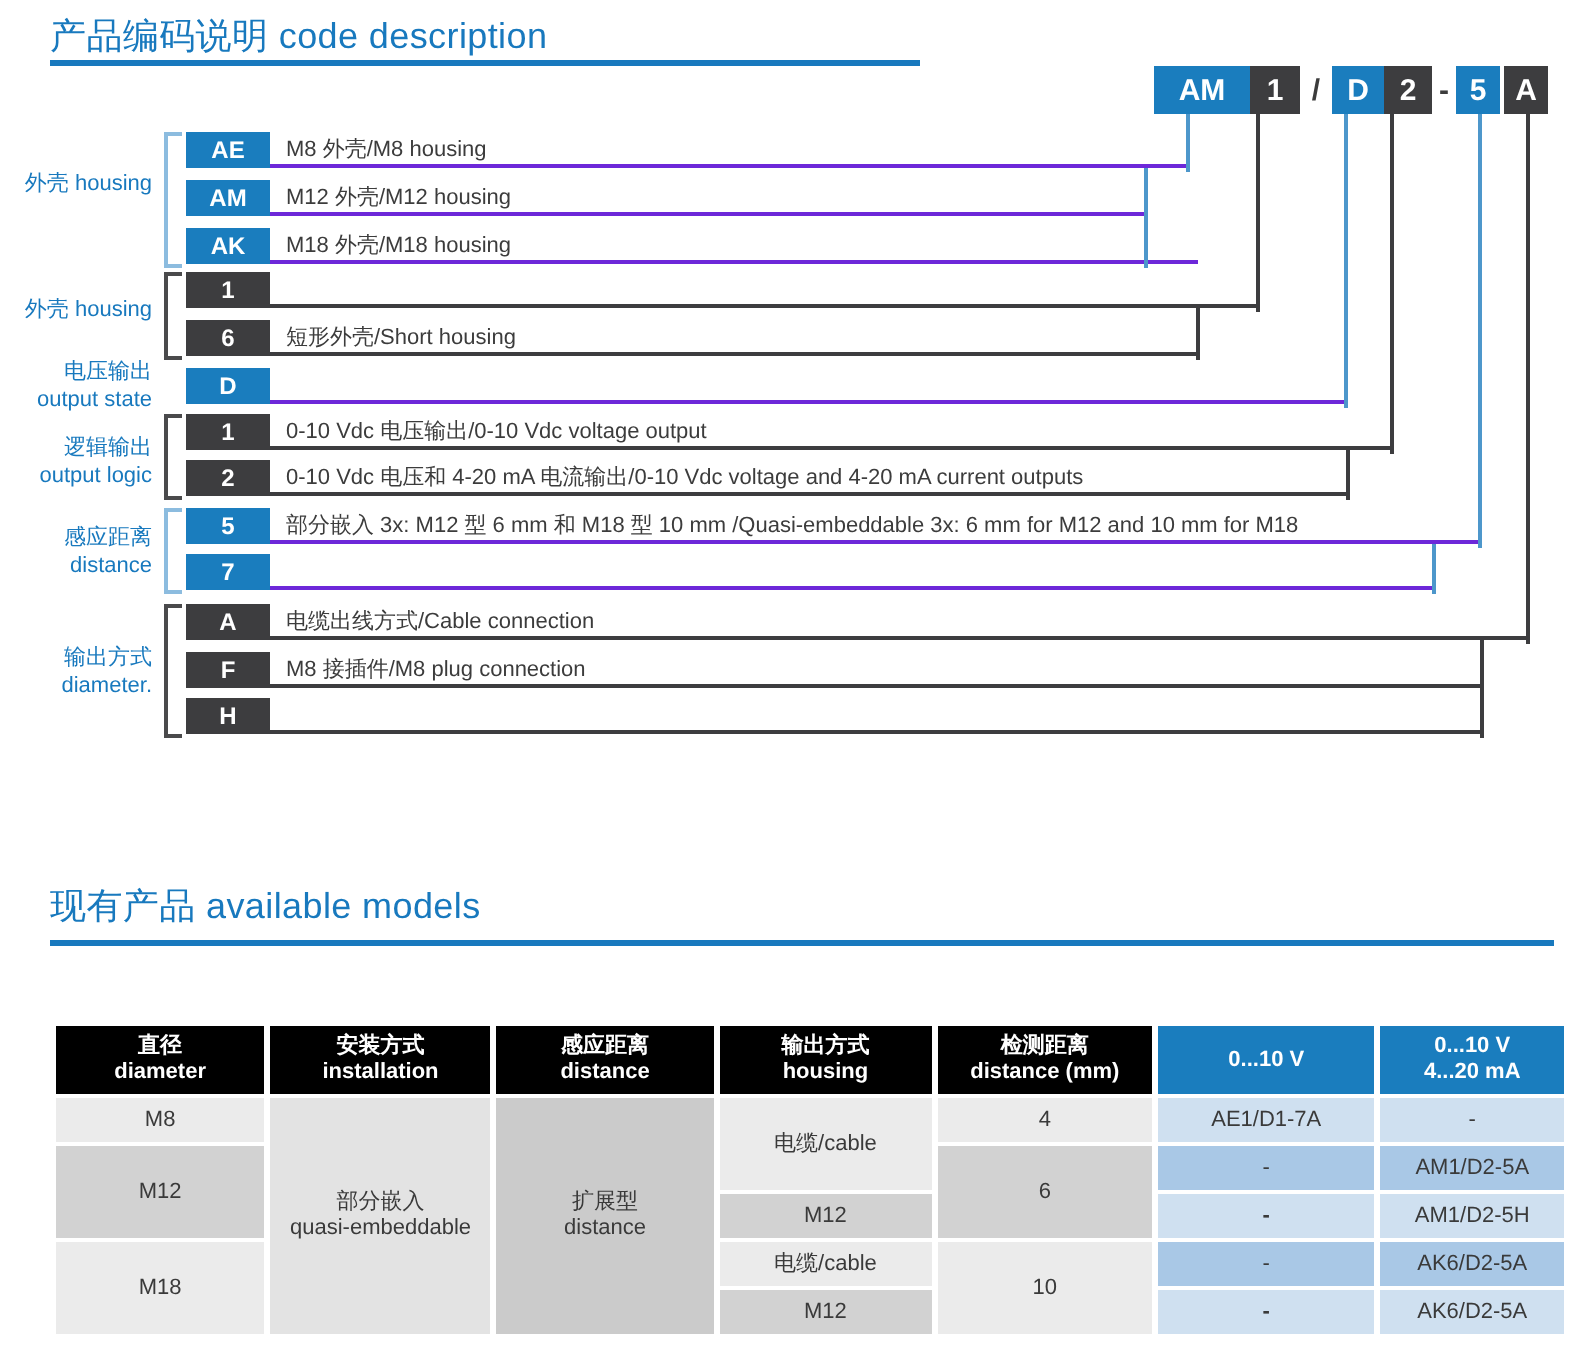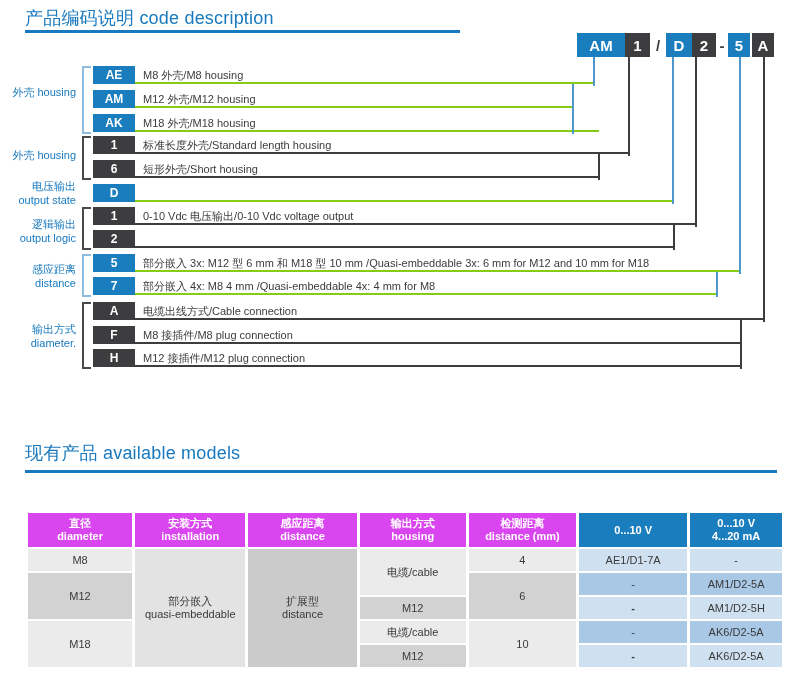--- a/index.html
+++ b/index.html
@@ -16,21 +16,21 @@
 
   
   .code-strip { position:absolute; top:33px; left:577px; height:24px; display:flex; align-items:stretch; }
   .seg { display:flex; align-items:center; justify-content:center; font-weight:bold; font-size:15px; }
   .seg.blue { background:#1a7dbe; color:#ffffff; }
   .seg.dark { background:#3d3d3f; color:#ffffff; }
   .seg.plain { background:transparent; color:#3c3c3c; }
 
   
   .crow { position:absolute; left:93px; height:18px; }
-  .crow.blue { border-bottom:2px solid #84cc16; }
+  .crow.blue { border-bottom:2px solid #6d28d9; }
   .crow.dark { border-bottom:2px solid #3d3d3f; }
   .cbox { position:absolute; left:0; top:0; width:42px; height:18px; text-align:center;
           line-height:18px; font-weight:bold; font-size:12px; color:#fff; }
   .crow.blue .cbox { background:#1a7dbe; }
   .crow.dark .cbox { background:#3d3d3f; }
   .cdesc { position:absolute; left:50px; top:0; height:18px; line-height:19px;
            font-size:11px; white-space:nowrap; color:#3c3c3c; }
 
   
   .vline { position:absolute; width:2px; }
@@ -45,21 +45,21 @@
 
   
   .glabel { position:absolute; left:0; width:76px; text-align:right; font-size:11px;
             line-height:14px; color:#1879be; }
 
   
   table.models { position:absolute; left:25px; top:511px; width:760px;
                  border-collapse:separate; border-spacing:3px 2px; table-layout:fixed; }
   table.models td { font-size:11px; text-align:center; vertical-align:middle; line-height:13px; }
   td.th { height:34px; color:#ffffff; font-weight:bold; }
-  td.th-dark { background:#d946ef; }
+  td.th-dark { background:#000000; }
   td.th-blue { background:#1a7dbe; }
   td.body { height:22px; color:#3a3a3a; }
   .g-l { background:#ebebeb; }
   .g-m { background:#d2d2d2; }
   .g-c2 { background:#e3e3e3; }
   .g-c3 { background:#cbcbcb; }
   .b-l { background:#cfe0f0; }
   .b-m { background:#a9c8e6; }
   .bold { font-weight:bold; }
   .two-line span { display:block; }
@@ -114,59 +114,57 @@
   <span class="cbox">AM</span>
   <span class="cdesc">M12 外壳/M12 housing</span>
 </div>
 <div class="crow blue" style="top:114px; width:506px;">
   <span class="cbox">AK</span>
   <span class="cdesc">M18 外壳/M18 housing</span>
 </div>
 
 <div class="crow dark" style="top:136px; width:535px;">
   <span class="cbox">1</span>
-  <span class="cdesc">标准长度外壳/Standard length housing</span>
 </div>
 <div class="crow dark" style="top:160px; width:505px;">
   <span class="cbox">6</span>
   <span class="cdesc">短形外壳/Short housing</span>
 </div>
 
 <div class="crow blue" style="top:184px; width:579px;">
   <span class="cbox">D</span>
 </div>
 
 <div class="crow dark" style="top:207px; width:602px;">
   <span class="cbox">1</span>
   <span class="cdesc">0-10 Vdc 电压输出/0-10 Vdc voltage output</span>
 </div>
 <div class="crow dark" style="top:230px; width:580px;">
   <span class="cbox">2</span>
+  <span class="cdesc">0-10 Vdc 电压和 4-20 mA 电流输出/0-10 Vdc voltage and 4-20 mA current outputs</span>
 </div>
 
 <div class="crow blue" style="top:254px; width:646px;">
   <span class="cbox">5</span>
   <span class="cdesc">部分嵌入 3x: M12 型 6 mm 和 M18 型 10 mm /Quasi-embeddable 3x: 6 mm for M12 and 10 mm for M18</span>
 </div>
 <div class="crow blue" style="top:277px; width:623px;">
   <span class="cbox">7</span>
-  <span class="cdesc">部分嵌入 4x: M8 4 mm /Quasi-embeddable 4x: 4 mm for M8</span>
 </div>
 
 <div class="crow dark" style="top:302px; width:670px;">
   <span class="cbox">A</span>
   <span class="cdesc">电缆出线方式/Cable connection</span>
 </div>
 <div class="crow dark" style="top:326px; width:647px;">
   <span class="cbox">F</span>
   <span class="cdesc">M8 接插件/M8 plug connection</span>
 </div>
 <div class="crow dark" style="top:349px; width:647px;">
   <span class="cbox">H</span>
-  <span class="cdesc">M12 接插件/M12 plug connection</span>
 </div>
 
 <div class="vline blue" style="left:593px; top:57px;  height:29px;"></div>
 <div class="vline blue" style="left:572px; top:84px;  height:50px;"></div>
 <div class="vline dark" style="left:628px; top:57px;  height:99px;"></div>
 <div class="vline dark" style="left:598px; top:154px; height:26px;"></div>
 <div class="vline blue" style="left:672px; top:57px;  height:147px;"></div>
 <div class="vline dark" style="left:695px; top:57px;  height:170px;"></div>
 <div class="vline dark" style="left:673px; top:225px; height:25px;"></div>
 <div class="vline blue" style="left:739px; top:57px;  height:217px;"></div>

